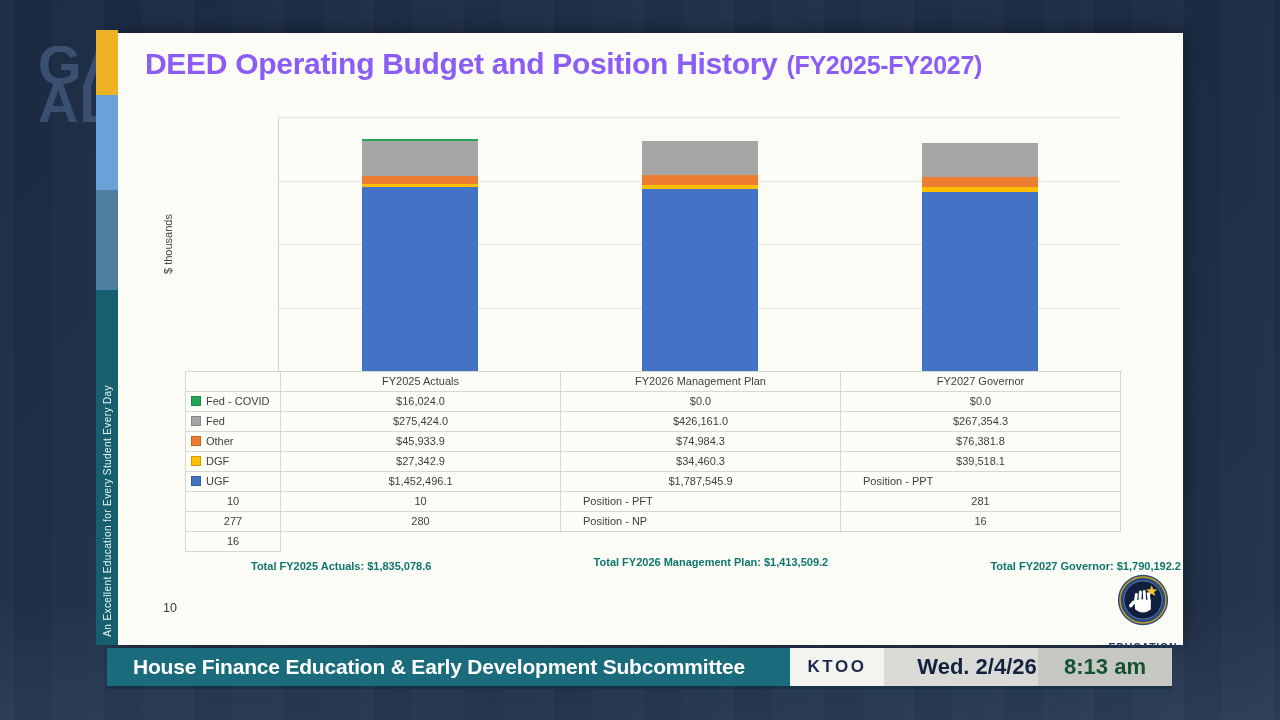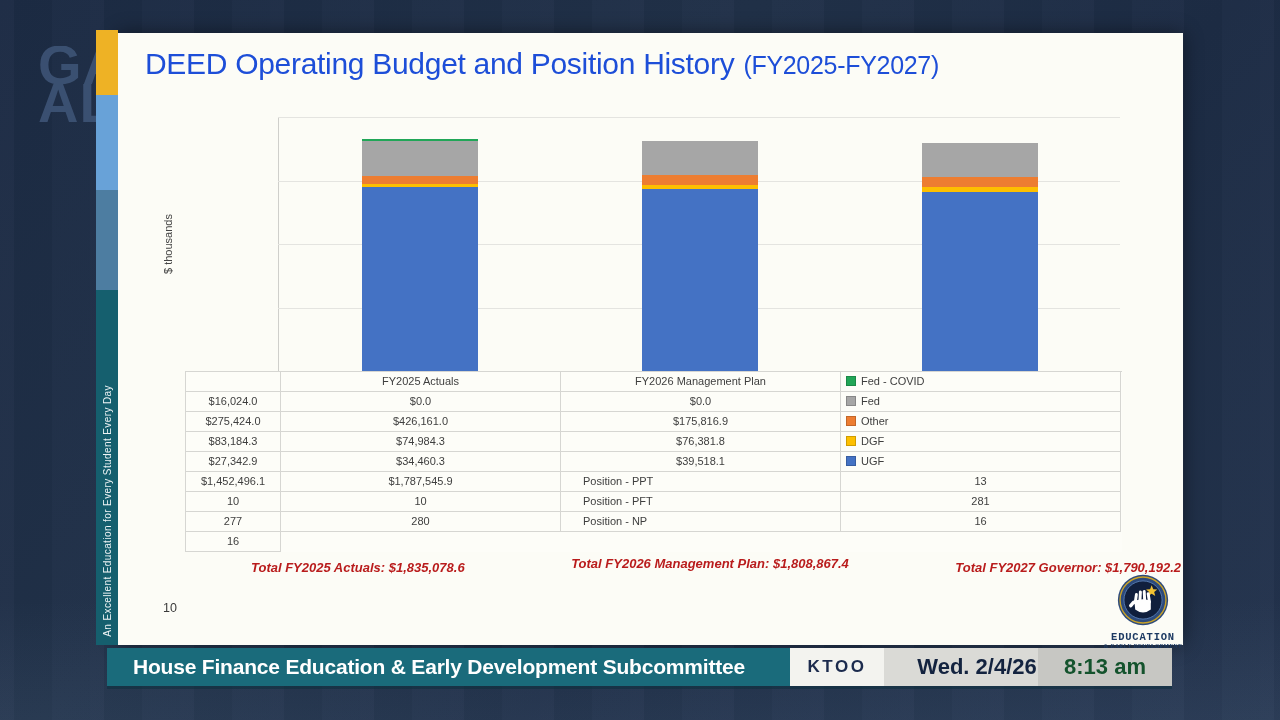--- a/index.html
+++ b/index.html
@@ -24,21 +24,21 @@
   .strip .seg-lblue  { height:95px;  background:#68a2d8; }
   .strip .seg-sblue  { height:100px; background:#4d7da1; }
   .strip .seg-teal   { height:355px; background:#155f6e; position:relative; }
   .strip .motto { position:absolute; left:50%; bottom:8px; transform:translateX(-50%) rotate(180deg);
      writing-mode:vertical-rl; white-space:nowrap; font-size:10px; letter-spacing:.4px;
      color:#eef4f5; }
 
   
   .slide { position:absolute; left:118px; top:33px; width:1065px; height:612px;
      background:#fcfcf6; z-index:2; box-shadow:0 0 18px rgba(0,0,0,.45); }
-  .slide-title { position:absolute; left:27px; top:14px; color:#1d4ed8; font-weight:normal;
+  .slide-title { position:absolute; left:27px; top:14px; color:#8b5cf6; font-weight:bold;
      font-size:30px; letter-spacing:-.3px; white-space:nowrap; }
   .slide-title .suffix { font-size:25px; margin-left:9px; }
 
   
   .ylab { position:absolute; left:44px; top:120px; height:182px;
      writing-mode:vertical-rl; transform:rotate(180deg); font-size:11px; color:#454545;
      text-align:center; }
   .yticks { position:absolute; left:0; top:0; }
   .plot { position:absolute; left:160px; top:84px; width:842px; height:254px; }
   .gridline { position:absolute; left:0; width:100%; height:1px; background:#e4e4e0; }
@@ -56,30 +56,30 @@
      white-space:nowrap; overflow:hidden; }
   .tcell.lab { text-align:left; padding-left:5px; }
   .tcell.lab.noswatch { padding-left:22px; }
   .tcell.head { color:#3e3e3e; }
   .swatch { display:inline-block; width:10px; height:10px; margin-right:5px;
      vertical-align:-1px; border:1px solid rgba(0,0,0,.18); }
 
   
   .totals { position:absolute; left:133px; top:527px; width:930px; display:flex;
      justify-content:space-between; }
-  .totals span { font-size:13px; font-weight:bold; color:#b91c1c; white-space:nowrap;font-style:italic; }
+  .totals span { font-size:11px; font-weight:bold; color:#0f766e; white-space:nowrap; }
   .totals span:nth-child(2) { transform:translateY(-4px); }
 
   .pagenum { position:absolute; left:45px; top:568px; font-size:12.5px; color:#3a3a3a; }
 
   
   .deed-logo { position:absolute; left:984px; top:541px; width:82px; text-align:center; }
   .deed-logo .seal { width:52px; height:52px; margin:0 auto; }
-  .deed-logo .l1 { font-family:Liberation Mono, monospace; font-size:10.5px; font-weight:bold;
-     letter-spacing:.8px; color:#1d3a63; margin-top:1px; }
+  .deed-logo .l1 { font-family:Liberation Sans, sans-serif; font-size:10.5px; font-weight:bold;
+     letter-spacing:.8px; color:#1d3a63; margin-top:11px; }
   .deed-logo .l2 { font-family:"Liberation Serif", serif; font-size:5.5px; font-weight:bold;
      letter-spacing:.5px; color:#1d3a63; }
 
   
   .banner { position:absolute; left:107px; top:648px; height:38px; display:flex; z-index:4;
      box-shadow:0 3px 0 rgba(12,48,62,.55); }
   .banner .b-title { width:683px; background:#1a6b7b; color:#ffffff; font-weight:bold;
      font-size:21px; line-height:38px; padding-left:26px; white-space:nowrap;
      letter-spacing:-.2px; }
   .banner .b-station { width:94px; background:#f3f3ef; color:#1c2b4d; font-weight:bold;
@@ -143,55 +143,55 @@
           <div class="seg" style="height: 5px; background: rgb(253, 191, 0);"></div>
           <div class="seg" style="height: 10px; background: rgb(237, 125, 49);"></div>
           <div class="seg" style="height: 34px; background: rgb(166, 166, 166);"></div>
         </div>
       </div>
 
     <div class="btable">
         <div class="tcell head lab"></div>
         <div class="tcell head">FY2025 Actuals</div>
         <div class="tcell head">FY2026 Management Plan</div>
+        <div class="tcell head">FY2027 Governor</div>
         <div class="tcell lab"><span class="swatch" style="background: rgb(33, 166, 87);"></span>Fed - COVID</div>
         <div class="tcell ">$16,024.0</div>
         <div class="tcell ">$0.0</div>
         <div class="tcell ">$0.0</div>
         <div class="tcell lab"><span class="swatch" style="background: rgb(166, 166, 166);"></span>Fed</div>
         <div class="tcell ">$275,424.0</div>
         <div class="tcell ">$426,161.0</div>
-        <div class="tcell ">$175,816.9</div>
+        <div class="tcell ">$267,354.3</div>
         <div class="tcell lab"><span class="swatch" style="background: rgb(237, 125, 49);"></span>Other</div>
-        <div class="tcell ">$83,184.3</div>
+        <div class="tcell ">$45,933.9</div>
         <div class="tcell ">$74,984.3</div>
         <div class="tcell ">$76,381.8</div>
         <div class="tcell lab"><span class="swatch" style="background: rgb(253, 191, 0);"></span>DGF</div>
         <div class="tcell ">$27,342.9</div>
         <div class="tcell ">$34,460.3</div>
         <div class="tcell ">$39,518.1</div>
         <div class="tcell lab"><span class="swatch" style="background: rgb(68, 114, 196);"></span>UGF</div>
         <div class="tcell ">$1,452,496.1</div>
         <div class="tcell ">$1,787,545.9</div>
         <div class="tcell lab noswatch">Position - PPT</div>
-        <div class="tcell ">13</div>
         <div class="tcell ">10</div>
         <div class="tcell ">10</div>
         <div class="tcell lab noswatch">Position - PFT</div>
         <div class="tcell ">281</div>
         <div class="tcell ">277</div>
         <div class="tcell ">280</div>
         <div class="tcell lab noswatch">Position - NP</div>
         <div class="tcell ">16</div>
         <div class="tcell ">16</div>
       </div>
 
     <div class="totals">
         <span>Total FY2025 Actuals: $1,835,078.6</span>
-        <span>Total FY2026 Management Plan: $1,808,867.4</span>
+        <span>Total FY2026 Management Plan: $1,413,509.2</span>
         <span>Total FY2027 Governor: $1,790,192.2</span>
       </div>
 
     <div class="pagenum">10</div>
 
     <div class="deed-logo">
       <svg class="seal" viewBox="0 0 60 60">
         <circle cx="30" cy="30" r="29" fill="#2c4a7c"></circle>
         <circle cx="30" cy="30" r="26.5" fill="none" stroke="#c9a227" stroke-width="1.6"></circle>
         <circle cx="30" cy="30" r="22" fill="#101f3d" stroke="#5a7fb5" stroke-width="1"></circle>

